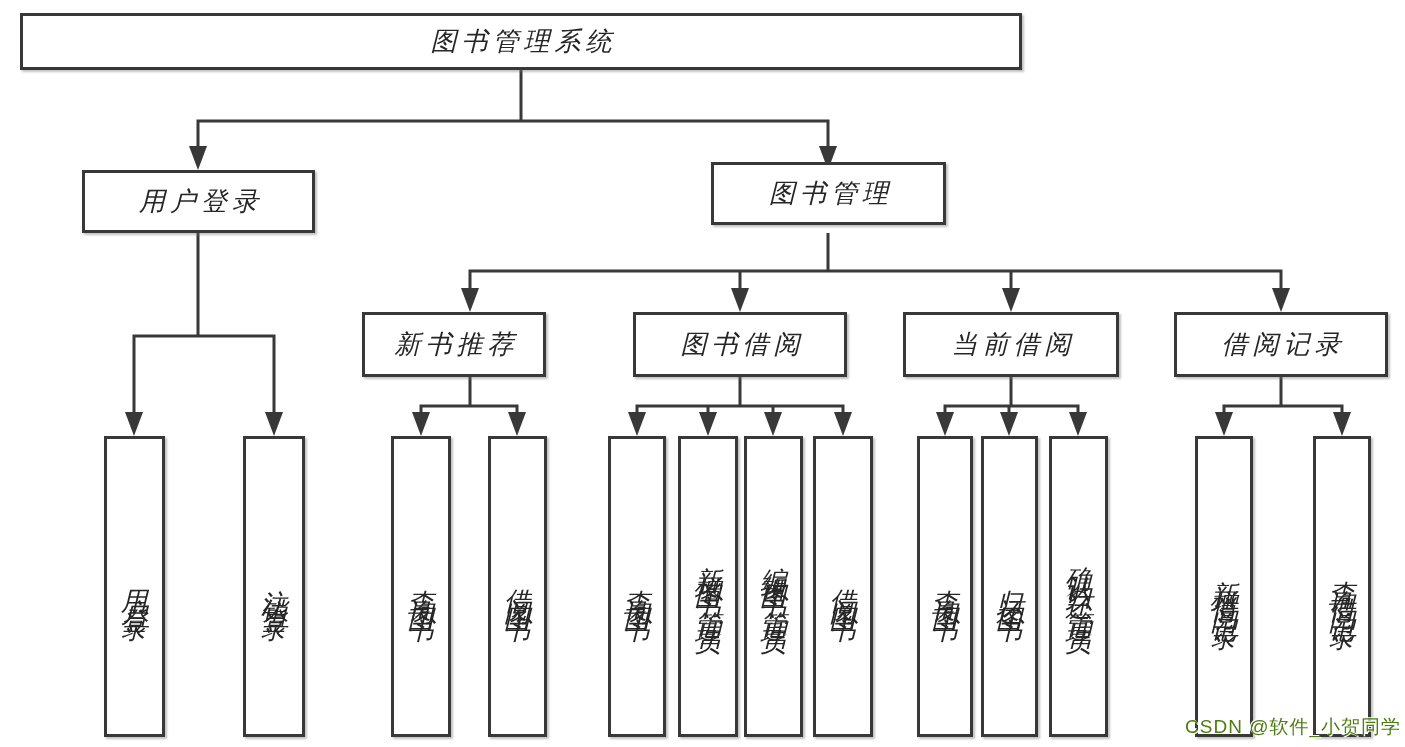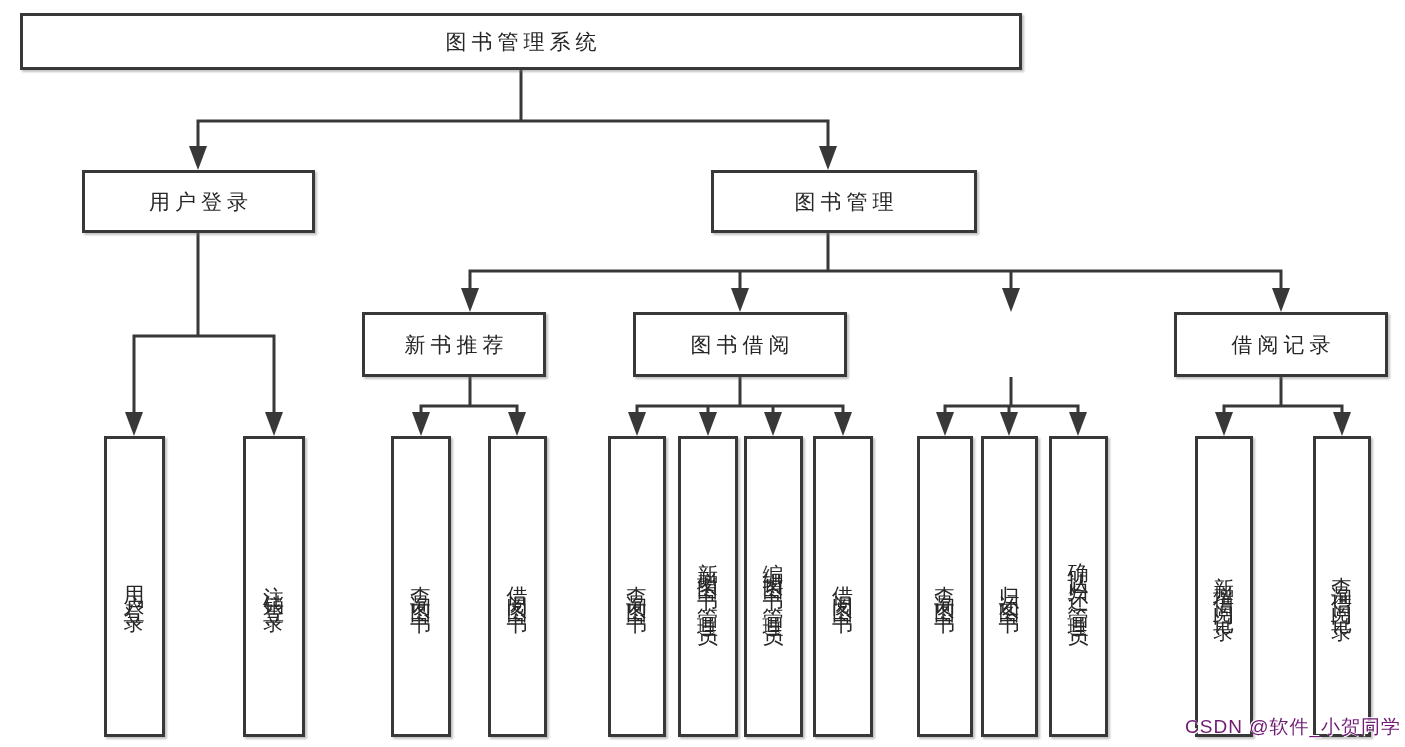--- a/index.html
+++ b/index.html
@@ -12,27 +12,28 @@
     font-family: "Liberation Sans", sans-serif;
   }
   .box {
     position: absolute;
     box-sizing: border-box;
     border: 3px solid #383838;
     background: #ffffff;
     display: flex;
     align-items: center;
     justify-content: center;
-    font-size: 21px;
+    font-size: 26px;
     color: #262626;
     letter-spacing: 5px;
     text-indent: 5px;
     box-shadow: 2px 2px 2px rgba(120,120,120,0.45);
     z-index: 2;
     white-space: nowrap;
+    font-style: italic;
   }
   .vbox {
     writing-mode: vertical-rl;
     text-orientation: mixed;
     letter-spacing: 9px;
     text-indent: 0;
     line-height: 1;
     white-space: normal;
   }
   svg.wires {
@@ -40,21 +41,21 @@
     left: 0; top: 0;
     width: 1405px; height: 747px;
     z-index: 1;
   }
   .watermark {
     position: absolute;
     right: 4px;
     bottom: 7px;
     font-size: 19px;
     letter-spacing: 1px;
-    color: #701a75;
+    color: #4d7c0f;
     text-shadow: 1px 1px 0 #ffffff, -1px -1px 0 #ffffff;
     z-index: 5;
     white-space: nowrap;
   }
 </style>
 </head>
 <body>
 
 <div class="stage">
 
@@ -94,24 +95,25 @@
       <polygon points="1000,412 1018,412 1009,436"></polygon>
       <polygon points="1069,412 1087,412 1078,436"></polygon>
       <polygon points="1215,412 1233,412 1224,436"></polygon>
       <polygon points="1333,412 1351,412 1342,436"></polygon>
     </g>
   </svg>
 
   <div class="box" style="left:20px; top:13px; width:1002px; height:57px;">图书管理系统</div>
 
   <div class="box" style="left:82px; top:170px; width:233px; height:63px;">用户登录</div>
-  <div class="box" style="left:711px; top:170px; width:266px; height:63px;">图书管理</div>
+  <div class="box" style="left:711px; top:162px; width:235px; height:63px;">图书管理</div>
 
   <div class="box" style="left:362px; top:312px; width:184px; height:65px;">新书推荐</div>
   <div class="box" style="left:633px; top:312px; width:214px; height:65px;text-align:center;">图书借阅</div>
+  <div class="box" style="left:903px; top:312px; width:216px; height:65px;">当前借阅</div>
   <div class="box" style="left:1174px; top:312px; width:214px; height:65px;">借阅记录</div>
 
   <div class="box vbox" style="left:104px; top:436px; width:61px; height:301px;">用户登录</div>
   <div class="box vbox" style="left:243px; top:436px; width:62px; height:301px;">注销登录</div>
 
   <div class="box vbox" style="left:391px; top:436px; width:60px; height:301px;">查询图书</div>
   <div class="box vbox" style="left:488px; top:436px; width:59px; height:301px;">借阅图书</div>
 
   <div class="box vbox" style="left:608px; top:436px; width:58px; height:301px;">查询图书</div>
   <div class="box vbox" style="left:678px; top:436px; width:60px; height:301px;">新增图书（管理员）</div>

